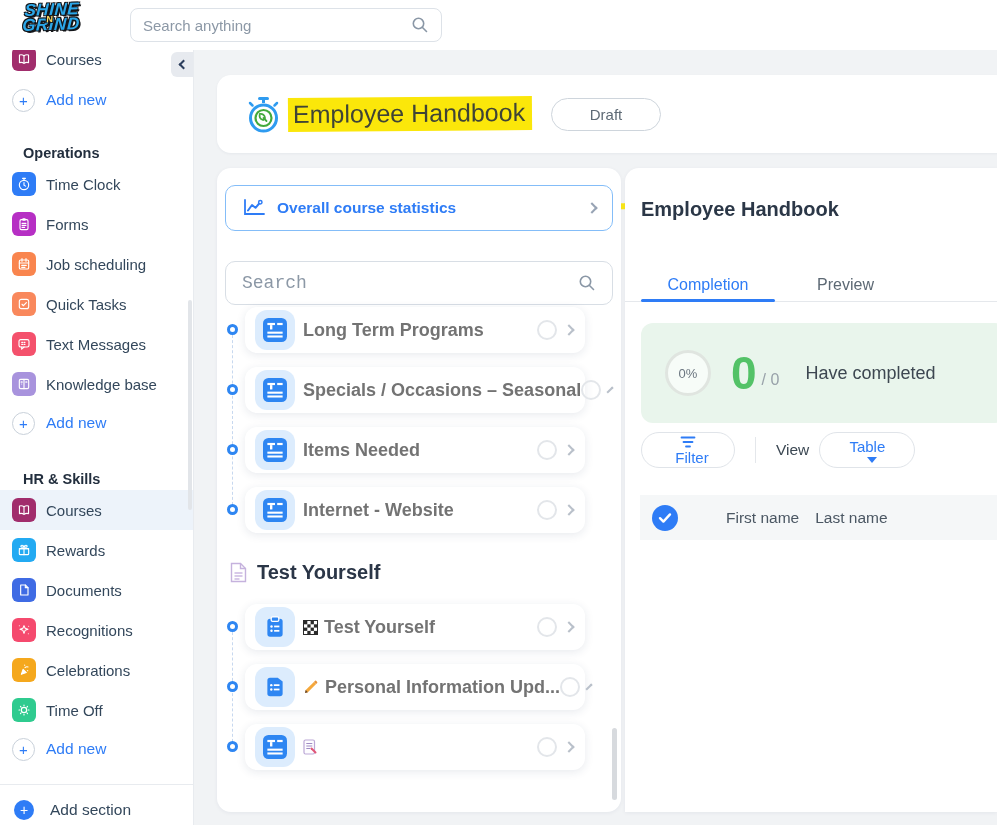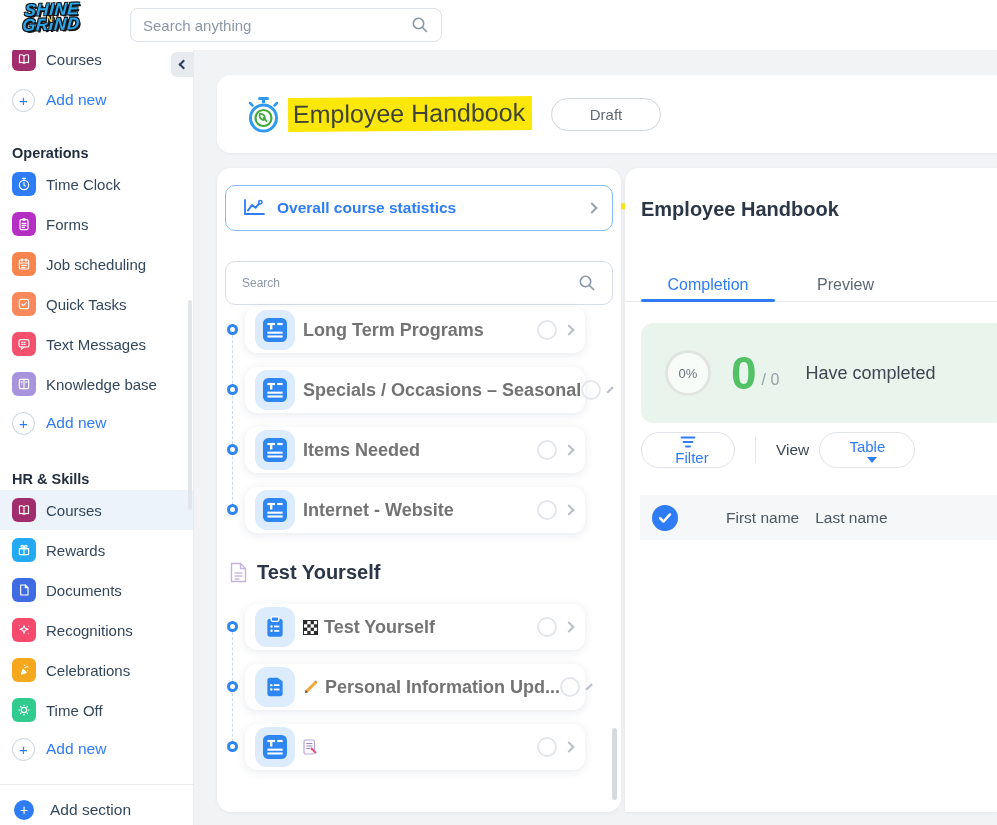--- a/index.html
+++ b/index.html
@@ -22,21 +22,21 @@
   .gsearch { position:absolute; left:96px; top:8px; width:312px; height:34px; border:1px solid #dde2e8; border-radius:8px; background:#fff; display:flex; align-items:center; padding:8px 12px;margin-left:34px; }
   .gsearch input { flex:1; border:none; outline:none; font-size:15px; color:#3c4856; font-family:inherit; background:transparent; }
   .gsearch input::placeholder, .psearch input::placeholder { color:#8c98a6; opacity:1; }
   
   .sidebar { position:absolute; left:0; top:50px; width:194px; bottom:0; background:#fff; border-right:1px solid #e8ebef; z-index:20; overflow:hidden; }
   .srow { height:40px; display:flex; align-items:center; padding-left:12px; font-size:15px; color:#33475b; cursor:pointer; }
   .srow.peek { height:30px; margin-top:-6px; }
   .srow.sel { background:#edf3fa; }
   .srow .lbl { margin-left:10px; }
   .icn24 { width:24px; height:24px; border-radius:6px; display:flex; align-items:center; justify-content:center; flex:none; }
-  .sec-title { padding:0 12px; font-size:14.5px; font-weight:bold; color:#232f3e; }
+  .sec-title { padding:0 23px; font-size:14.5px; font-weight:bold; color:#232f3e; }
   .sec-title.ops { margin-top:28px; height:22px; line-height:22px; }
   .sec-title.hr  { margin-top:26px; height:22px; line-height:22px; }
   .addnew { height:38px; display:flex; align-items:center; padding-left:12px; cursor:pointer; }
   .addnew.first { height:28px; margin-top:12px; }
   .addnew .plus-ring { width:23px; height:23px; border-radius:50%; border:1.5px solid #c9d1da; color:#2e7cf6; font-size:15px; display:flex; align-items:center; justify-content:center; }
   .addnew .lbl { margin-left:11px; color:#2e7cf6; font-size:15.5px; }
   .collapse-btn { position:absolute; right:0; top:2px; width:22px; height:25px; background:#e7eaef; border-radius:6px 0 0 6px; display:flex; align-items:center; justify-content:center; cursor:pointer; }
   .collapse-btn .chev { width:7px; height:7px; border-top:2.5px solid #2c3e5d; border-right:2.5px solid #2c3e5d; transform:rotate(-135deg); margin-left:3px; }
   .side-div { height:1px; background:#e8ebef; margin-top:16px; }
   .addsec { height:26px; margin-top:12px; display:flex; align-items:center; padding-left:14px; cursor:pointer; }
@@ -51,21 +51,21 @@
   .hc-underline { position:absolute; left:295px; top:129px; width:130px; height:6px; background:#fbe70a; transform:rotate(-1deg); border-radius:3px; opacity:.95; }
   .stopwatch { position:absolute; left:28px; top:21px; }
   .draft-pill { position:absolute; left:334px; top:23px; width:110px; height:33px; border:1px solid #ced5dc; border-radius:17px; background:#fff; display:flex; align-items:center; justify-content:center; font-size:15px; color:#5e6a75; cursor:pointer; }
   
   .panel-left { position:absolute; left:23px; top:118px; width:404px; bottom:13px; background:#fff; border-radius:14px; box-shadow:0 1px 4px rgba(20,40,80,.06); padding:8px; overflow:hidden; }
   .stats-btn { margin-top:9px; height:46px; border:1.5px solid #84bdf8; border-radius:10px; background:#fff; display:flex; align-items:center; padding:0 16px; cursor:pointer; }
   .stats-btn .lbl { margin-left:11px; font-size:15.5px; font-weight:bold; color:#2e7cf6; }
   .stats-btn .sp { flex:1; }
   .chev-r { width:8px; height:8px; border-top:2px solid #97a3b4; border-right:2px solid #97a3b4; transform:rotate(45deg); }
   .psearch { margin-top:30px; height:44px; border:1px solid #d8dee5; border-radius:10px; display:flex; align-items:center; padding:0 16px; background:#fff; }
-  .psearch input { flex:1; border:none; outline:none; font-size:12px; font-family:Liberation Sans, sans-serif; color:#3c4856; background:transparent; }
+  .psearch input { flex:1; border:none; outline:none; font-size:18px; font-family:Liberation Mono, monospace; color:#3c4856; background:transparent; }
   .list-area { position:relative; margin-top:2px; }
   .tl-line { position:absolute; left:7px; width:0; border-left:1px dashed #c7d8ef; }
   .tl-dot { position:absolute; left:2px; width:11px; height:11px; border-radius:50%; border:3.5px solid #2e86f2; background:#fff; }
   .ccard { position:relative; margin-left:20px; width:340px; height:46px; margin-bottom:14px; background:#fff; border-radius:12px; box-shadow:0 2px 10px rgba(30,50,90,.10); display:flex; align-items:center; padding:0 12px 0 10px; cursor:pointer; }
   .cc-iconbox { width:40px; height:40px; border-radius:12px; background:#dcecfd; display:flex; align-items:center; justify-content:center; flex:none; }
   .cc-label { margin-left:8px; font-size:18px; font-weight:bold; color:#737373; white-space:nowrap; }
   .cc-prefix { margin-left:8px; display:flex; align-items:center; }
   .cc-prefix + .cc-label { margin-left:6px; }
   .cc-sp { flex:1; }
   .cc-radio { width:20px; height:20px; border-radius:50%; border:2px solid #e3e6ea; margin-right:8px; flex:none; }

